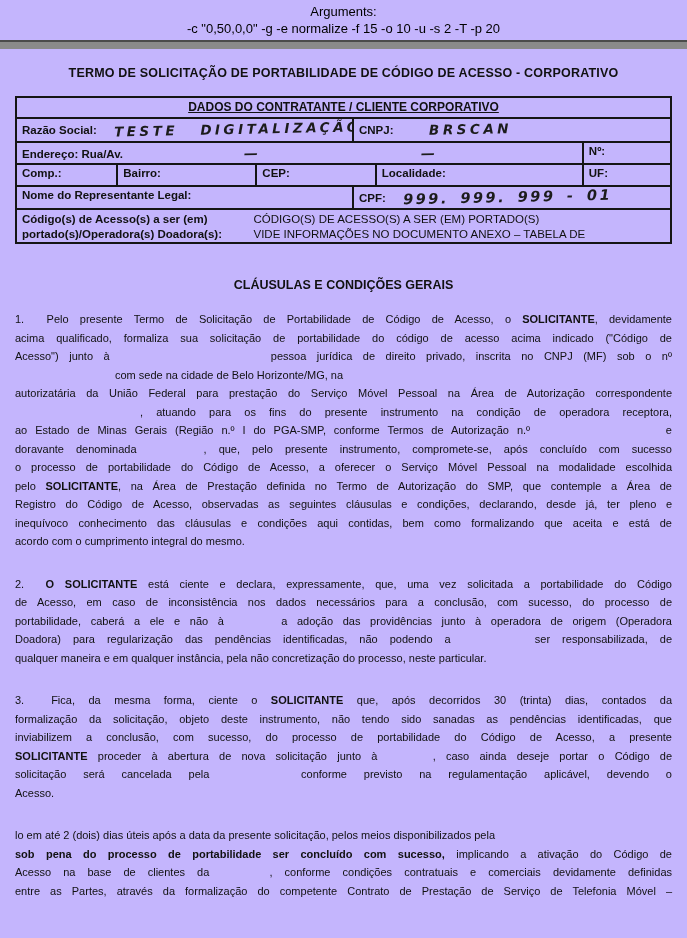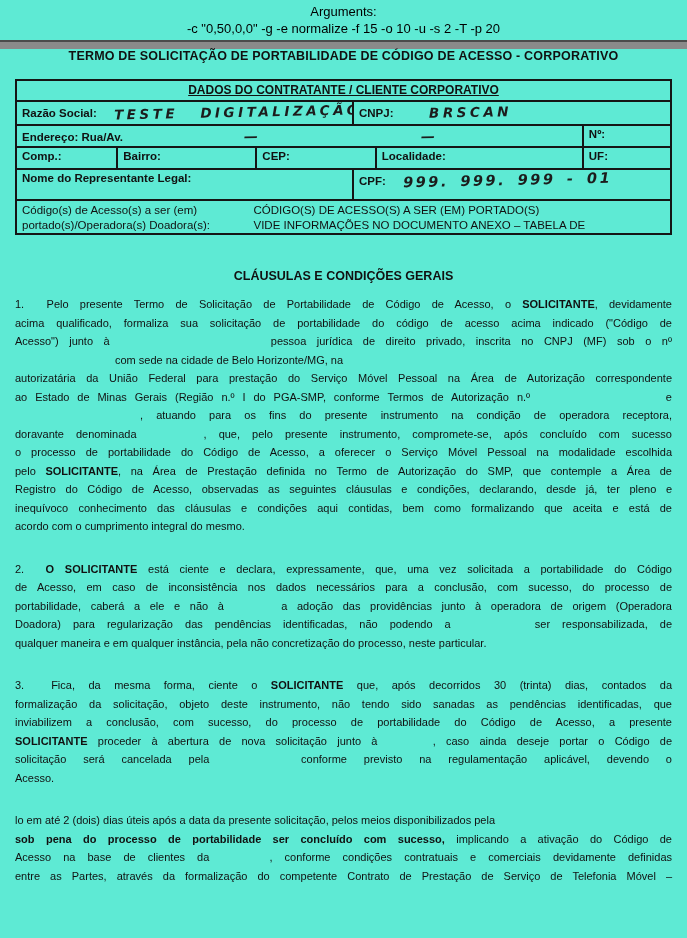--- a/index.html
+++ b/index.html
@@ -1,57 +1,57 @@
 <!DOCTYPE html>
 <html><head>
 <meta charset="utf-8">
 <style>
   html,body { margin:0; padding:0; background:#fff; }
   .page {
-    width:687px; height:938px; background:#5eead4; overflow:hidden; position:relative;
+    width:687px; height:938px; background:#c4b5fd; overflow:hidden; position:relative;
     font-family:"Liberation Sans", sans-serif; color:#111;
   }
   
   .args { text-align:center; padding-top:3px; font-size:13px; line-height:17px; color:#000; }
   .divider-bar { height:7px; background:#8a8a8a; border-top:2px solid #4b4b4b; margin-top:3px; }
 
   .doc { padding:0 15px; }
-  .doc-title { text-align:center; font-weight:bold; font-size:12.5px; letter-spacing:0.2px; }
+  .doc-title { text-align:center; font-weight:bold; font-size:12.5px; margin-top:17px; letter-spacing:0.2px; }
 
   
   .form-table { margin-top:16px; border:2px solid #151515; font-size:11.5px; }
   .trow { display:flex; border-top:2px solid #151515; align-items:stretch; box-sizing:border-box; }
   .trow.head { border-top:none;text-decoration:underline; }
   .tcell { padding:2px 5px 1px; border-left:2px solid #151515; box-sizing:border-box; overflow:hidden; white-space:nowrap; }
   .tcell.first { border-left:none; }
   .lbl { font-weight:bold; }
   .thead-cell { width:100%; text-align:center; font-weight:bold; font-size:12px; padding:2px 0 1px; }
-  .h18{height:19px} .h23{height:24px} .h21{height:22px} .h22{height:31px} .h33{height:34px}
+  .h18{height:19px} .h23{height:24px} .h21{height:22px} .h22{height:23px} .h33{height:34px}
   .w-razao{width:51.3%} .w-cnpj{width:48.7%}
   .w-end{width:86.5%} .w-num{width:13.5%}
   .w-comp{width:15.2%} .w-bairro{width:21.3%} .w-cep{width:18.3%} .w-loc{width:31.7%} .w-uf{width:13.5%}
   .w-rep{width:51.3%} .w-cpf{width:48.7%}
   .codigo-cell{ display:flex; width:100%; white-space:normal; align-items:center; }
-  .codigo-label{ width:36%; font-weight:normal; line-height:15px; }
+  .codigo-label{ width:36%; font-weight:bold; line-height:15px; }
   .codigo-value{ width:64%; font-weight:normal; line-height:15px; font-size:11.5px; }
 
   
   .hand {
     font-family:"DejaVu Sans", sans-serif; font-style:italic; font-weight:600;
     display:inline-block; transform:rotate(-1.2deg); white-space:nowrap; color:#1c1c1c;
   }
   .hand-razao { font-size:13.5px; letter-spacing:3.5px; word-spacing:14px; margin-left:14px; }
   .hand-cnpj  { font-size:13.5px; letter-spacing:3.5px; margin-left:32px; }
   .hand-cpf   { font-size:14.5px; letter-spacing:2.5px; word-spacing:4px; margin-left:14px; }
   .hand-dash  { font-size:14px; font-weight:bold; }
   .dash1 { margin-left:118px; } .dash2 { margin-left:160px; }
 
   
   .section-title { text-align:center; font-weight:bold; font-size:12.5px; margin-top:34px; }
-  .clauses { margin-top:12px; font-size:11px; }
+  .clauses { margin-top:18px; font-size:11px; }
   .clause { margin-bottom:24px; }
   .tline { line-height:18.5px; text-align:justify; text-align-last:justify; }
   .tline.nojust { text-align-last:left; }
   .gap { display:inline-block; height:1px; vertical-align:baseline; }
   .b { font-weight:bold; }
 </style>
 </head>
 <body>
 
 <div class="page">
@@ -140,22 +140,22 @@
 
     <div class="section-title">CLÁUSULAS E CONDIÇÕES GERAIS</div>
 
     <div class="clauses">
         <div class="clause">
           <div class="tline"><span>1.&nbsp;&nbsp;Pelo presente Termo de Solicitação de Portabilidade de Código de Acesso, o </span><span class="b">SOLICITANTE</span><span>, devidamente</span></div>
           <div class="tline"><span>acima qualificado, formaliza sua solicitação de portabilidade do código de acesso acima indicado ("Código de</span></div>
           <div class="tline"><span>Acesso") junto à </span><span class="gap" style="width: 140px;"></span><span> pessoa jurídica de direito privado, inscrita no CNPJ (MF) sob o nº</span></div>
           <div class="tline nojust"><span class="gap" style="width: 100px;"></span><span>com sede na cidade de Belo Horizonte/MG, na</span></div>
           <div class="tline"><span>autorizatária da União Federal para prestação do Serviço Móvel Pessoal na Área de Autorização correspondente</span></div>
+          <div class="tline"><span class="gap" style="width: 125px;"></span><span>, atuando para os fins do presente instrumento na condição de operadora receptora,</span></div>
           <div class="tline"><span>ao Estado de Minas Gerais (Região n.º I do PGA-SMP, conforme Termos de Autorização n.º </span><span class="gap" style="width: 120px;"></span><span> e</span></div>
-          <div class="tline"><span class="gap" style="width: 125px;"></span><span>, atuando para os fins do presente instrumento na condição de operadora receptora,</span></div>
           <div class="tline"><span>doravante denominada </span><span class="gap" style="width: 55px;"></span><span>, que, pelo presente instrumento, compromete-se, após concluído com sucesso</span></div>
           <div class="tline"><span>o processo de portabilidade do Código de Acesso, a oferecer o Serviço Móvel Pessoal na modalidade escolhida</span></div>
           <div class="tline"><span>pelo </span><span class="b">SOLICITANTE</span><span>, na Área de Prestação definida no Termo de Autorização do SMP, que contemple a Área de</span></div>
           <div class="tline"><span>Registro do Código de Acesso, observadas as seguintes cláusulas e condições, declarando, desde já, ter pleno e</span></div>
           <div class="tline"><span>inequívoco conhecimento das cláusulas e condições aqui contidas, bem como formalizando que aceita e está de</span></div>
           <div class="tline nojust"><span>acordo com o cumprimento integral do mesmo.</span></div>
         </div>
         <div class="clause">
           <div class="tline"><span>2.&nbsp;&nbsp;</span><span class="b">O SOLICITANTE</span><span> está ciente e declara, expressamente, que, uma vez solicitada a portabilidade do Código</span></div>
           <div class="tline"><span>de Acesso, em caso de inconsistência nos dados necessários para a conclusão, com sucesso, do processo de</span></div>

